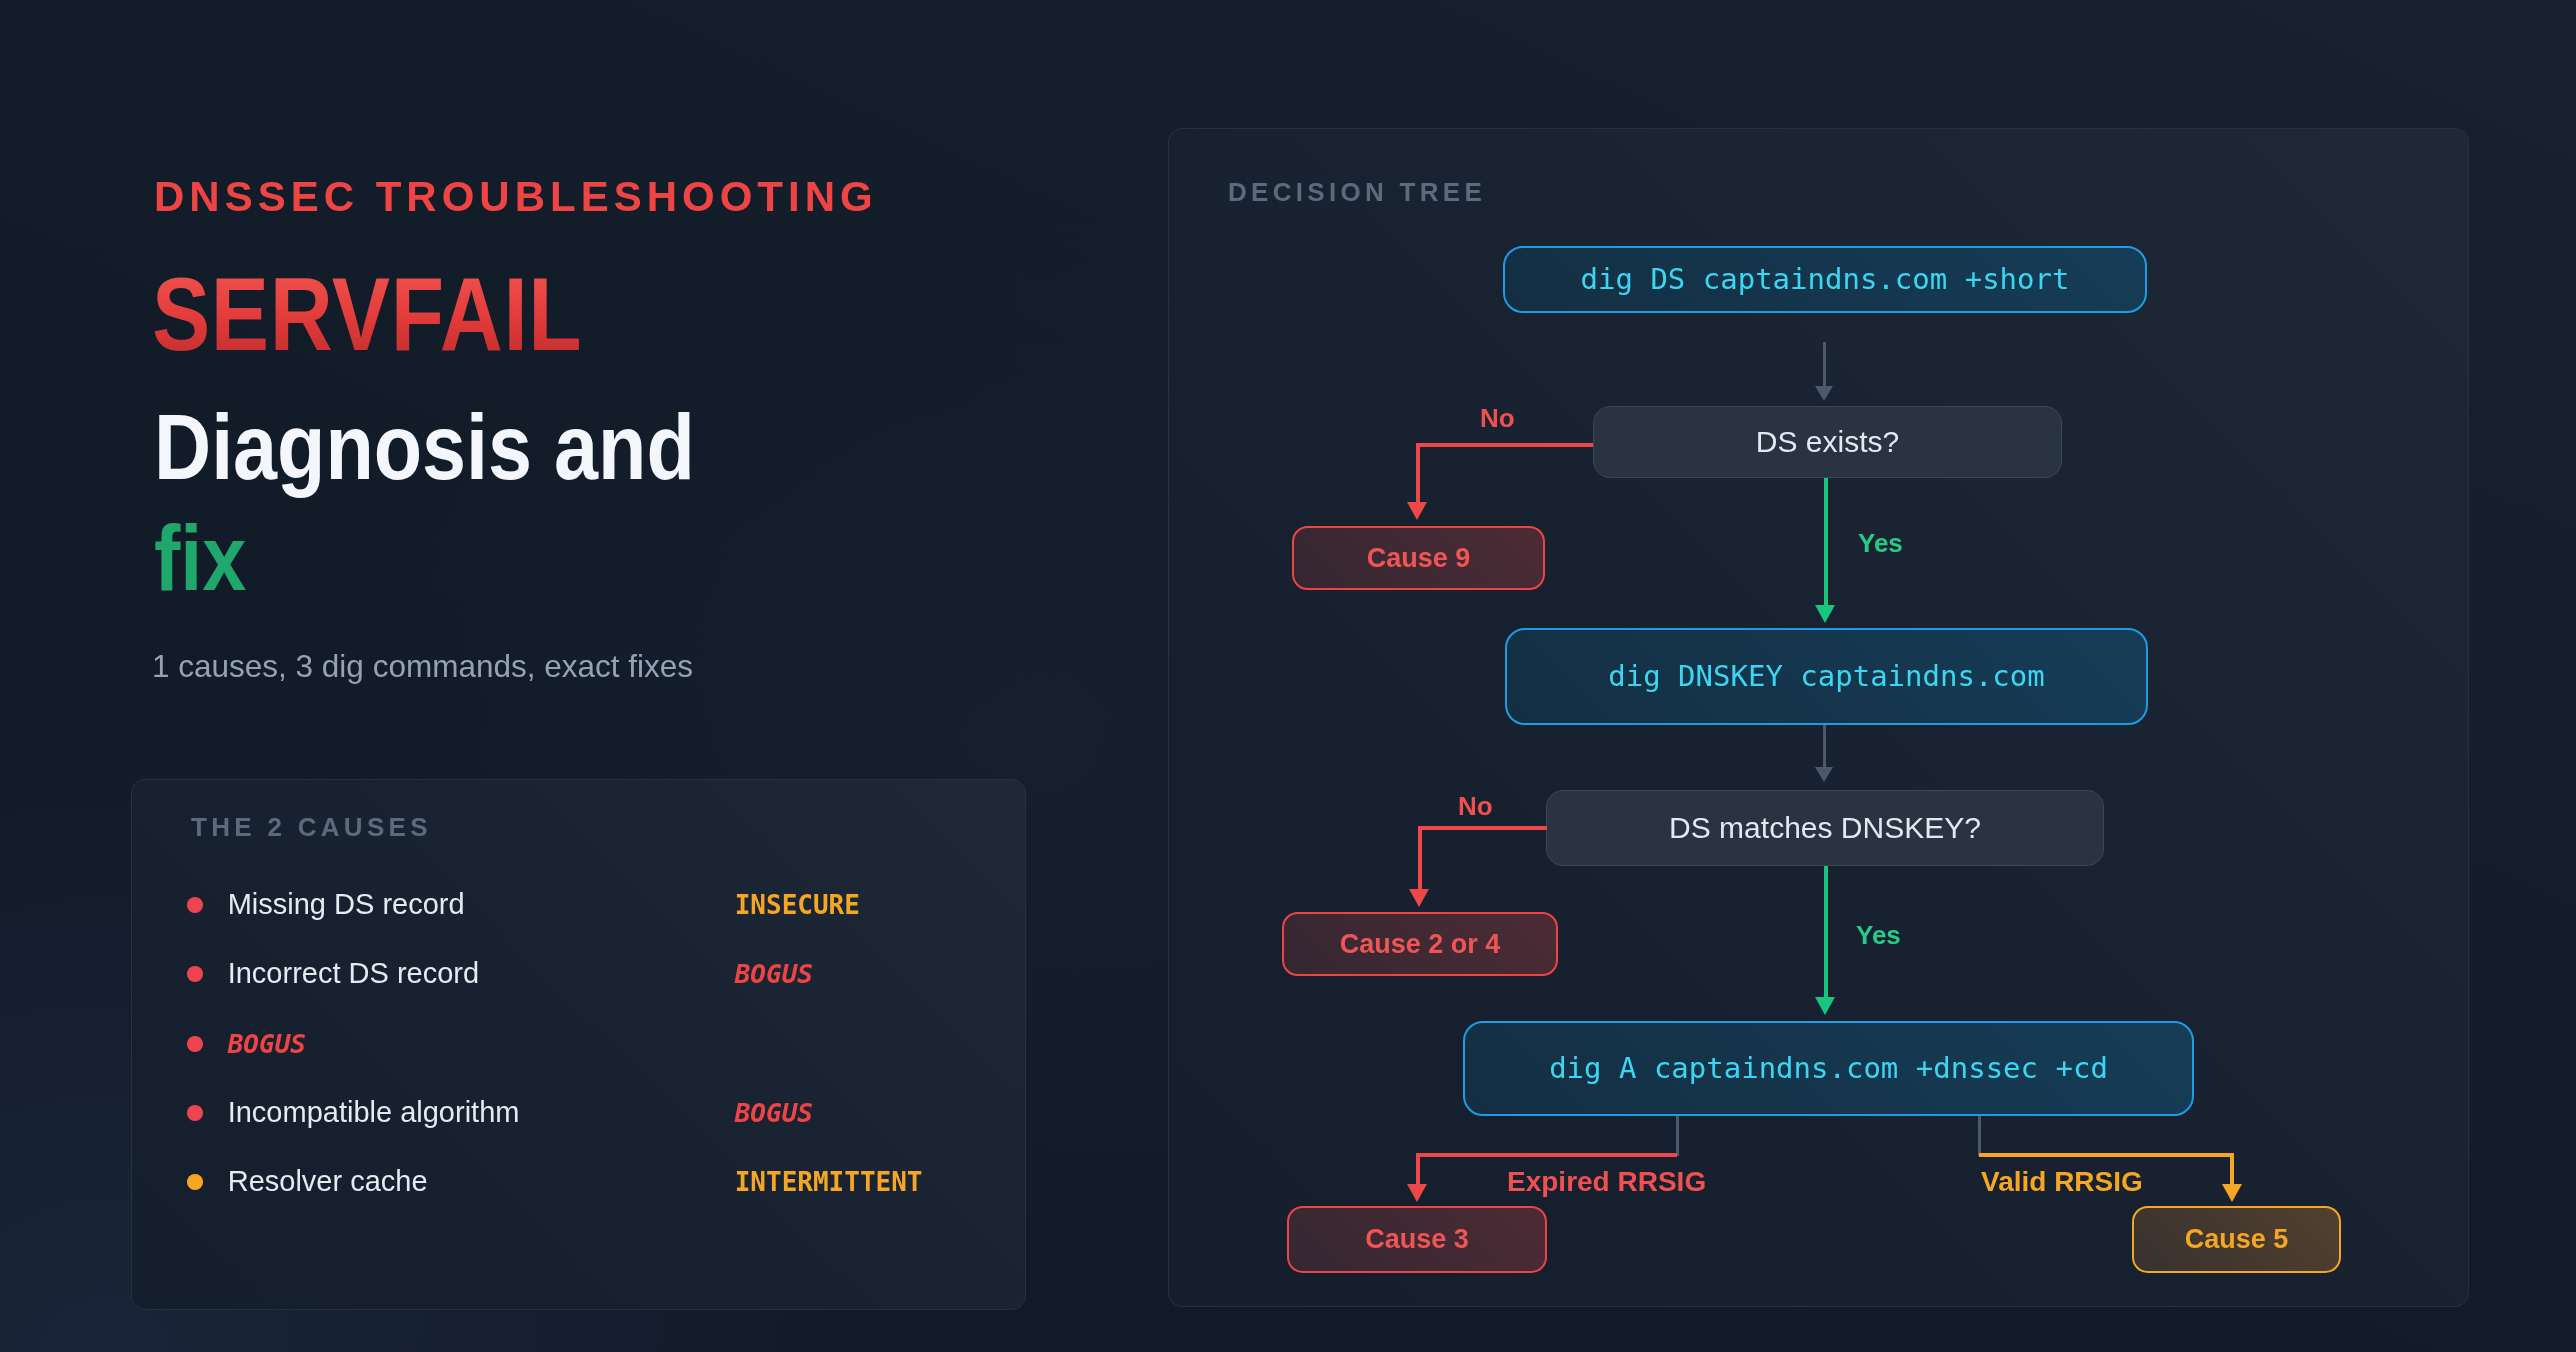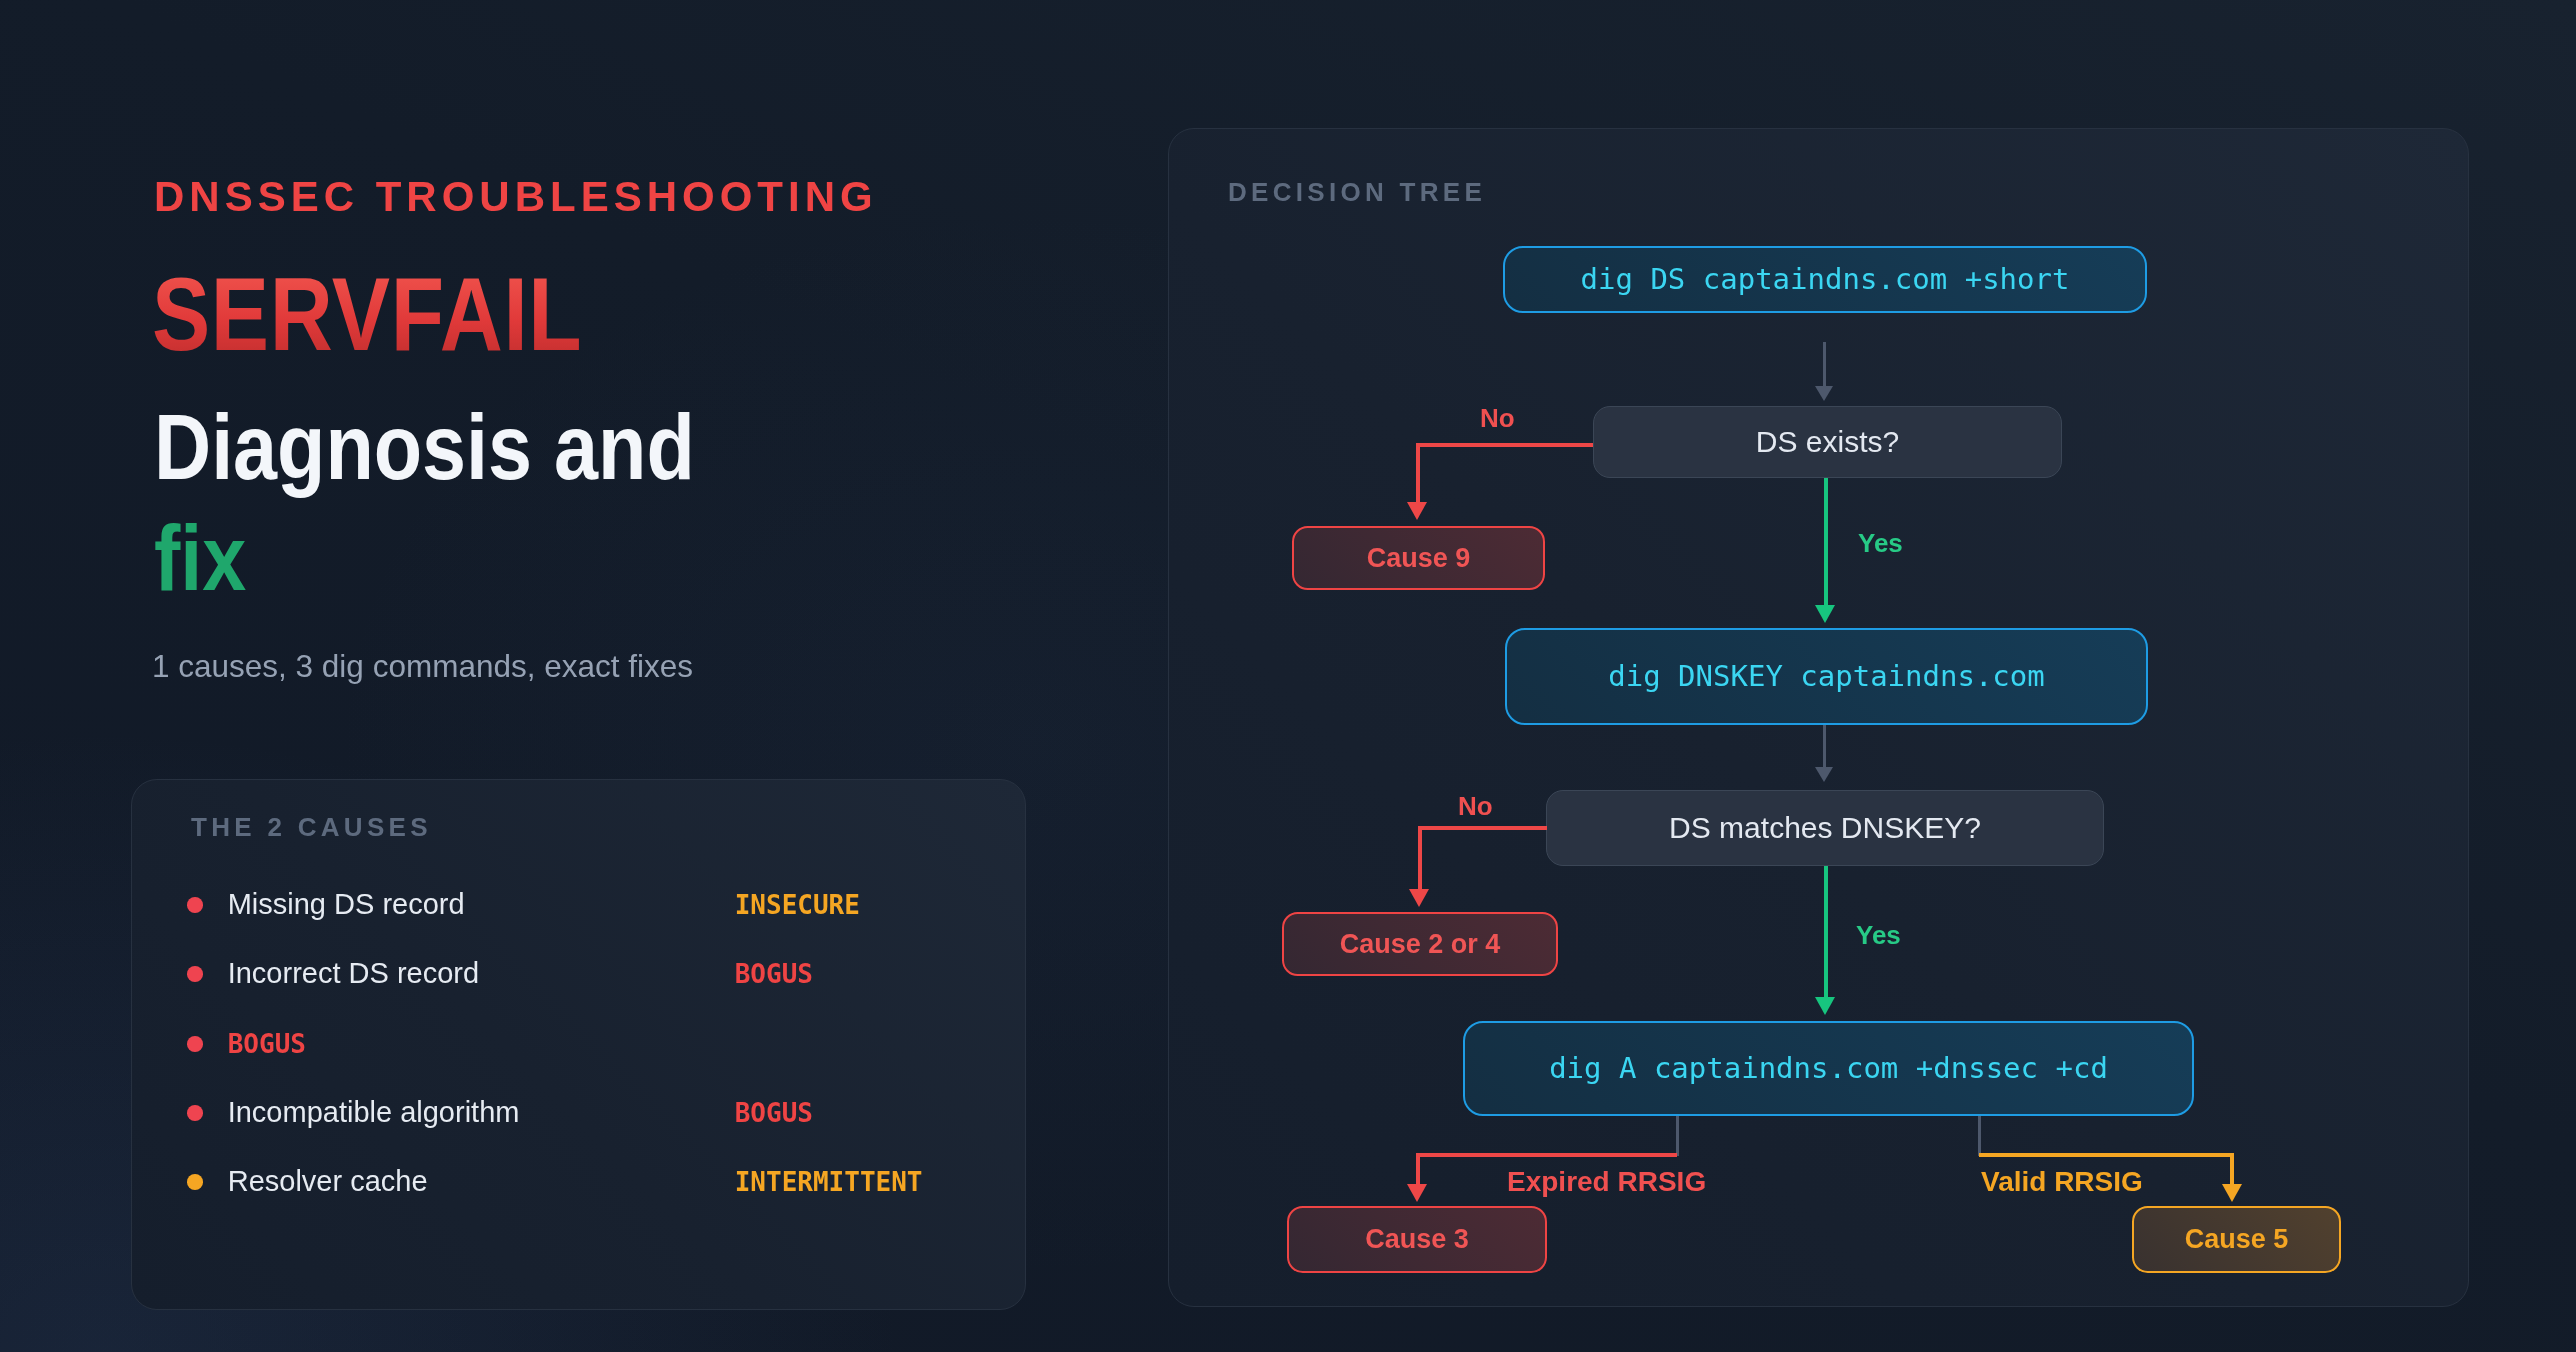--- a/index.html
+++ b/index.html
@@ -17,36 +17,36 @@
   .servfail{position:absolute;left:152px;top:262px;margin:0;font-size:104px;font-weight:800;
     line-height:1;letter-spacing:0.7px;transform:scaleX(0.84);transform-origin:left top;
     background:linear-gradient(180deg,#f2564f 0%,#e13a3a 55%,#bf2d2d 100%);
     -webkit-background-clip:text;background-clip:text;color:transparent;}
   .title-line{position:absolute;left:154px;margin:0;font-size:92px;font-weight:700;
     line-height:1;transform:scaleX(0.86);transform-origin:left top;color:#f3f6fa;}
   .title-line.l2{top:401px;}
   .title-line.l3{top:512px;color:#1fa76c;}
   .tagline{position:absolute;left:152px;top:648px;margin:0;font-size:31.5px;color:#96a2b4;line-height:1.2;}
   
-  .panel{position:absolute;border-radius:26px;box-sizing:border-box;
+  .panel{position:absolute;border-radius:14px;box-sizing:border-box;
     background:linear-gradient(225deg,#1e2837 0%,#18212f 55%,#151e2c 100%);
     border:1.4px solid #28324100;border-color:#273140;}
   .causes-card{left:131px;top:779px;width:895px;height:531px;}
   .tree-panel{left:1168px;top:128px;width:1301px;height:1179px;}
   .panel-header{position:absolute;font-size:26px;font-weight:700;letter-spacing:4.3px;
     color:#5d6a7e;line-height:1;}
   .causes-card .panel-header{left:59px;top:34px;}
   .tree-panel .panel-header{left:59px;top:50px;}
   
   .cause-row{position:absolute;left:55px;width:809px;height:31.5px;display:flex;align-items:center;}
   .dot{width:15.7px;height:15.7px;border-radius:50%;margin-right:25px;flex:none;}
   .dot.red{background:#ef4450;} .dot.amber{background:#f5a623;}
   .cause-label{width:507px;font-size:29px;font-weight:500;color:#e6ebf2;line-height:1;}
   .cause-status{font-family:"DejaVu Sans Mono",monospace;font-size:26px;font-weight:700;line-height:1;}
-  .txt-amber{color:#f5a623;} .txt-red{color:#ef4444;}
+  .txt-amber{color:#f5a623;} .txt-red{color:#ef4444;font-style:italic;}
   
   .node{position:absolute;display:flex;align-items:center;justify-content:center;
     box-sizing:border-box;line-height:1;}
   .cmd{border:2.9px solid #1e9ce4;border-radius:20px;
     background:linear-gradient(225deg,rgba(34,150,220,0.18),rgba(34,150,220,0.05)),#13293a;
     font-family:"DejaVu Sans Mono",monospace;font-size:29px;color:#3bd6f2;}
   .question{background:#2a3342;border:1.4px solid #3b4656;border-radius:17px;
     font-size:30px;font-weight:500;color:#e4e9f1;}
   .cause-box{border-radius:15.7px;font-size:27px;font-weight:700;}
   .cause-box.redbox{border:2.9px solid #ef4444;color:#f05555;

